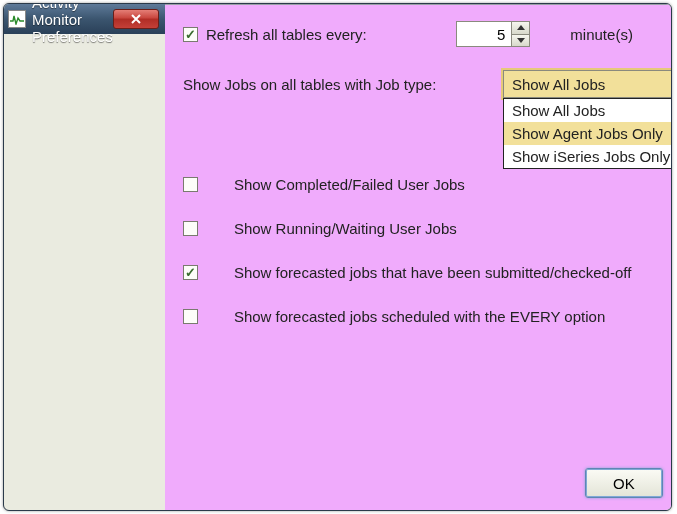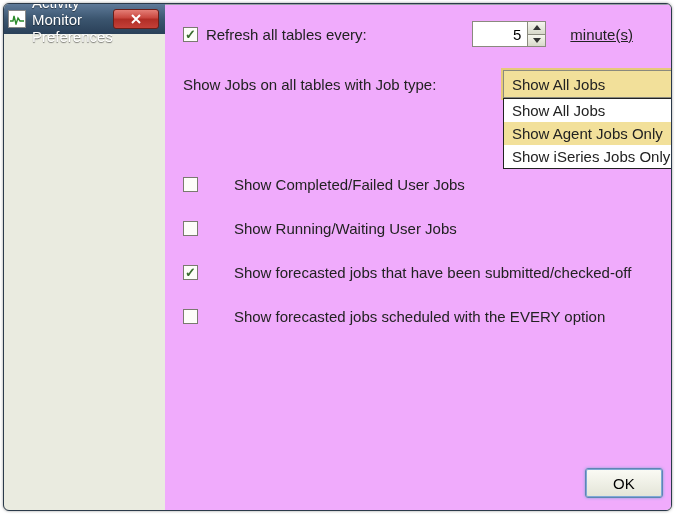--- a/index.html
+++ b/index.html
@@ -134,21 +134,21 @@
     border-left: 4px solid transparent;
     border-right: 4px solid transparent;
     border-bottom: 5px solid #333;
   }
   .tri-down {
     width: 0; height: 0;
     border-left: 4px solid transparent;
     border-right: 4px solid transparent;
     border-top: 5px solid #333;
   }
-  .minutes-label { margin-left: 24px; text-decoration: underline; }
+  .minutes-label { margin-left: 40px; }
   .dropdown {
     display: inline-flex;
     align-items: stretch;
     height: 28px;
     border: 1px solid #8a8a7e;
     background: #fff;
     cursor: pointer;
     position: relative;
   }
   .dropdown.open {

